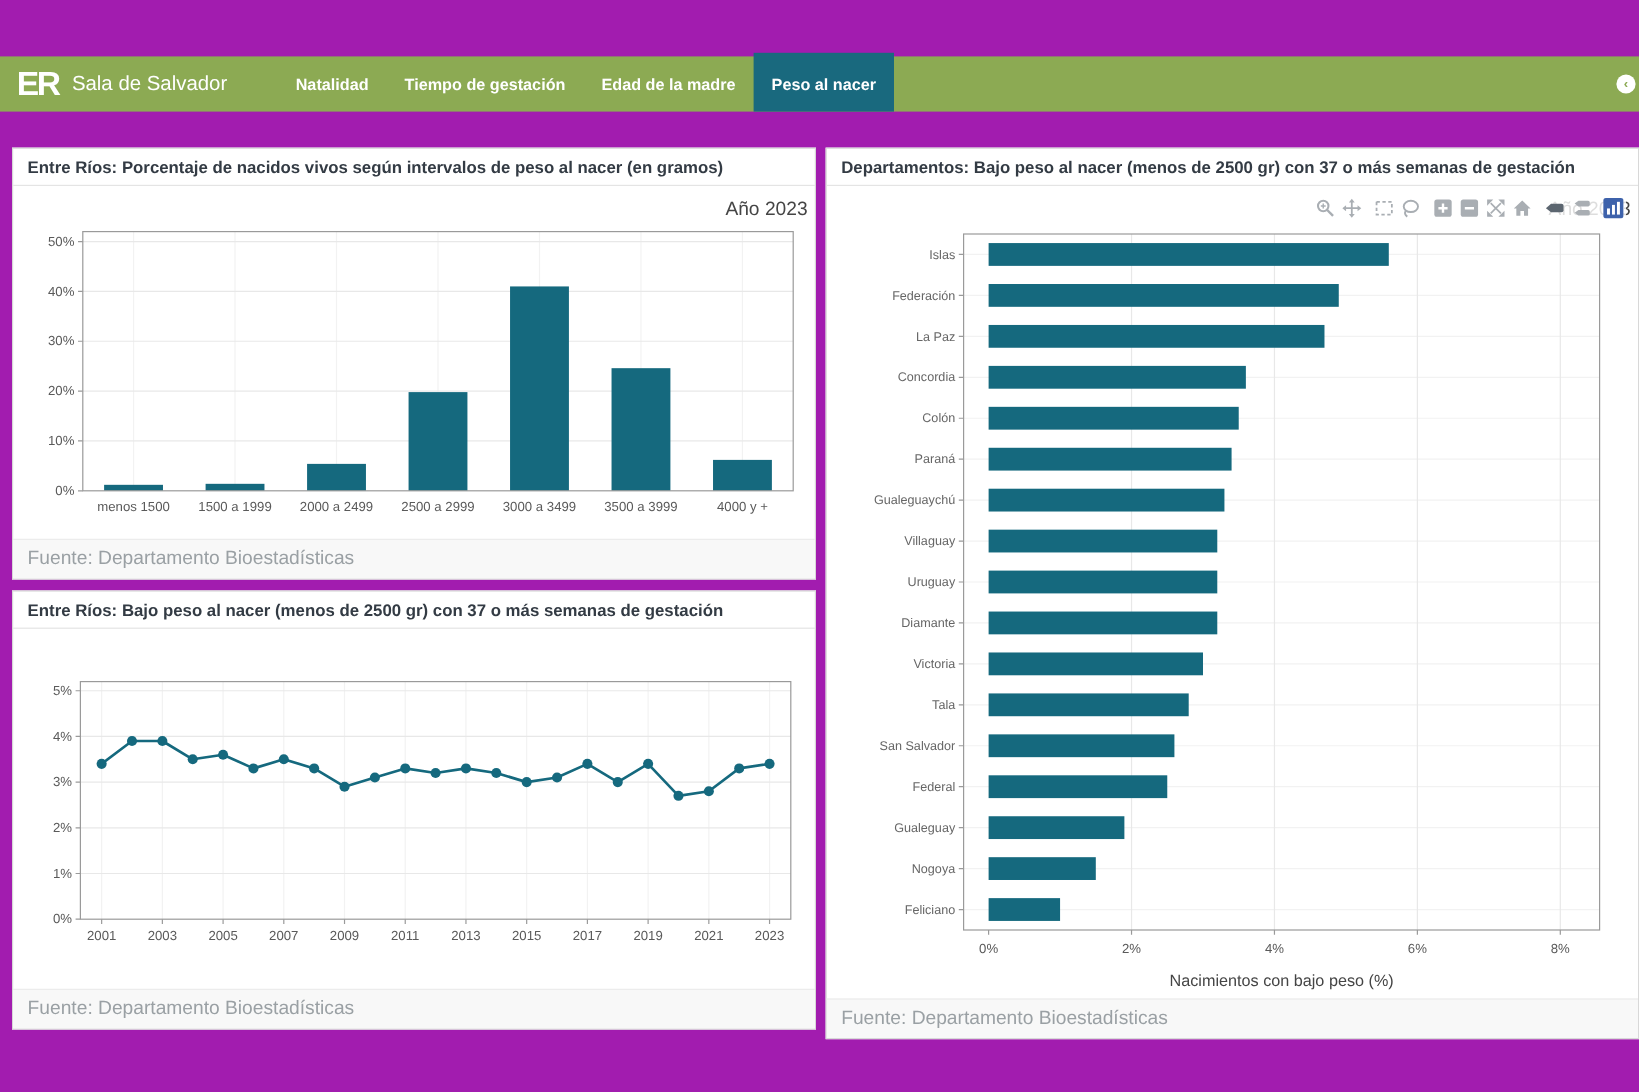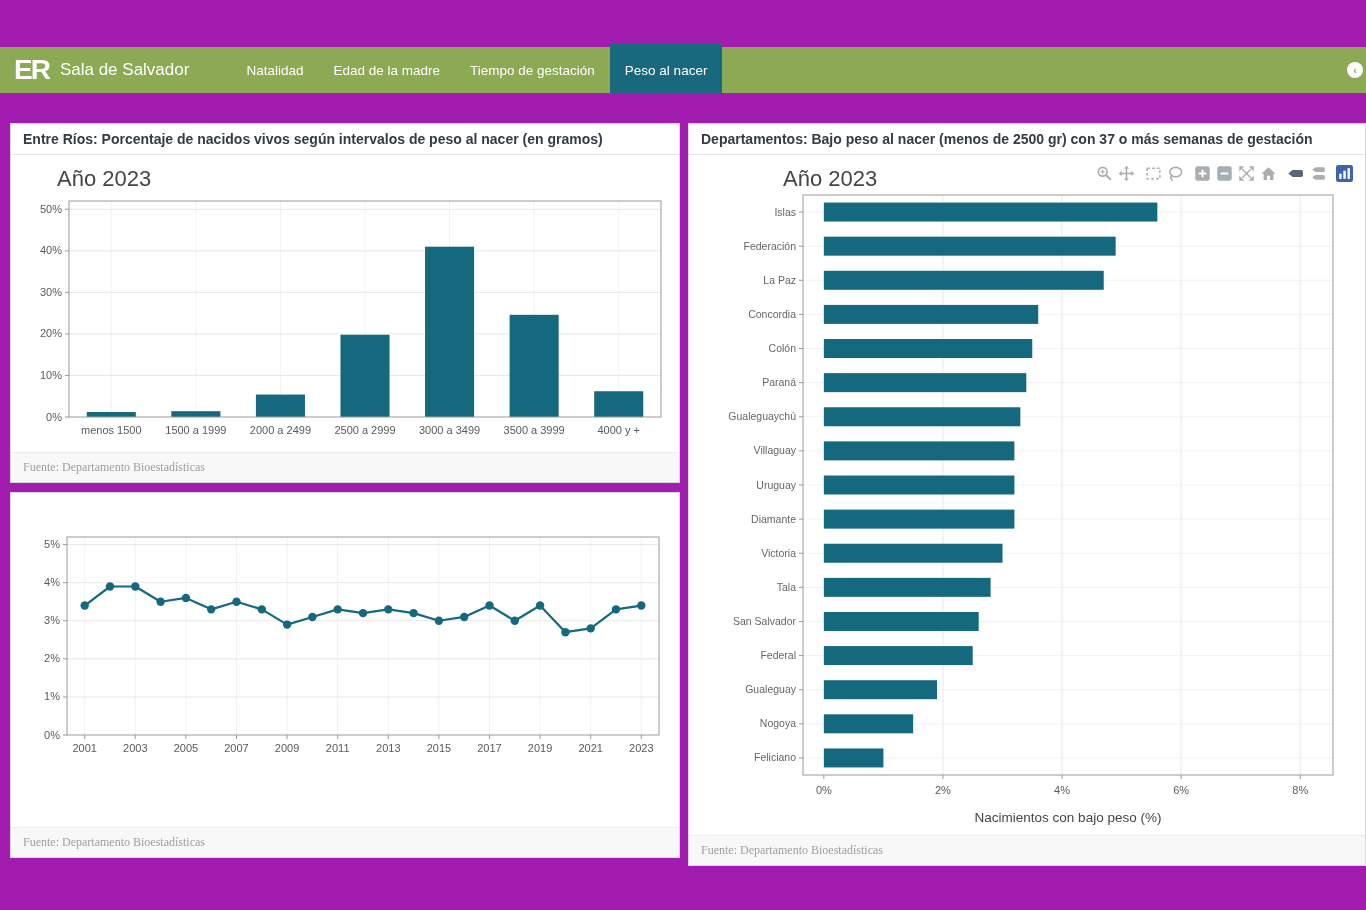--- a/index.html
+++ b/index.html
@@ -3,36 +3,36 @@
 <meta charset="utf-8">
 <style>
   html,body{margin:0;padding:0;background:#ffffff;font-family:"Liberation Sans",sans-serif;}
   .page{width:1366px;height:910px;position:relative;background:#a21caf;overflow:hidden;padding-left:10px;}
   
   .navbar{position:absolute;top:47px;left:0;right:0;height:46px;background:var(--nav-green,#8caa53);
           display:flex;align-items:stretch;}
   .brand{display:flex;align-items:center;gap:11px;padding:0 20px 0 14px;}
   .logo{font-size:28px;font-weight:800;color:#fff;letter-spacing:-2px;line-height:1;}
   .brand-title{font-size:17px;color:#fff;}
-  .nav{display:flex;align-items:stretch;margin-left:22px;}
+  .nav{display:flex;align-items:stretch;margin-left:22px;font-weight:bold;}
   .nav-item{display:flex;align-items:center;padding:0 15px;color:#fff;font-size:13.5px;cursor:pointer;}
   .nav-item.active{background:var(--active-teal,#19697e);margin-top:-3px;padding-top:3px;}
   .collapse-btn{margin-left:auto;margin-right:13px;align-self:center;width:16px;height:16px;border-radius:50%;
           background:#fff;color:var(--nav-green,#8caa53);border:none;display:flex;align-items:center;
           justify-content:center;font-size:11px;font-weight:700;padding:0;cursor:pointer;line-height:1;}
   
   .content{position:absolute;top:123px;left:10px;right:10px;display:flex;gap:8px;}
   .col-left{width:670px;flex:none;display:flex;flex-direction:column;gap:9px;}
   .col-right{flex:1;}
   .panel{background:#fff;border:1px solid #d8d8d8;display:flex;flex-direction:column;box-sizing:border-box;}
   .panel1{height:360px;}.panel2{height:366px;}.panel3{height:743px;}
   .panel-header{padding:7px 12px;font-size:14px;font-weight:700;color:#333b44;border-bottom:1px solid #e4e4e4;flex:none;}
   .panel-body{flex:1;padding:2px 6px;position:relative;min-height:0;}
-  .panel-footer{flex:none;padding:7px 12px;background:#f8f8f8;border-top:1px solid #ececec;color:#9aa0a4;font-size:12px;font-family:Liberation Serif, serif;}
-  .chart-title{font-size:22px;color:#454545;text-align:left;padding:9px 0 3px;}
+  .panel-footer{flex:none;padding:7px 12px;background:#f8f8f8;border-top:1px solid #ececec;color:#9aa0a4;font-size:16px;}
+  .chart-title{font-size:16px;color:#454545;text-align:right;padding:9px 0 3px;}
   .panel1 .chart-title{padding-left:40px;}
   .panel2 .panel-body{padding-top:36px;}
   .chart{display:flex;justify-content:center;}
   svg{font-family:inherit;display:block;}
   
   .chart-title-row{position:relative;height:34px;}
   .chart-title-row .chart-title{position:absolute;left:0;right:0;top:0;padding-left:88px;}
   .modebar{position:absolute;top:7px;right:4px;display:flex;align-items:center;background:rgba(255,255,255,.82);
            padding:1px 2px;z-index:2;}
   .mb-btn{width:17px;height:17px;color:#a9aeb3;display:inline-flex;cursor:pointer;margin-left:5px;}
@@ -45,22 +45,22 @@
 
 <div class="page">
 
   <header class="navbar">
     <div class="brand">
       <span class="logo">ER</span>
       <span class="brand-title">Sala de Salvador</span>
     </div>
     <nav class="nav" id="nav">
         <div class="nav-item">Natalidad</div>
+        <div class="nav-item">Tiempo de gestación</div>
         <div class="nav-item">Edad de la madre</div>
-        <div class="nav-item">Tiempo de gestación</div>
         <div class="nav-item active">Peso al nacer</div>
       </nav>
     <button class="collapse-btn">
       <span>‹</span>
     </button>
   </header>
 
   <main class="content">
 
     <div class="col-left">
@@ -110,20 +110,21 @@
                 <text x="428.57142857142856" y="239" text-anchor="middle" font-size="11" fill="#5a5a5a">3000 a 3499</text>
                 <text x="513.1428571428571" y="239" text-anchor="middle" font-size="11" fill="#5a5a5a">3500 a 3999</text>
                 <text x="597.7142857142857" y="239" text-anchor="middle" font-size="11" fill="#5a5a5a">4000 y +</text>
               </svg>
             </div>
         </div>
         <div class="panel-footer">Fuente: Departamento Bioestadísticas</div>
       </section>
 
       <section class="panel panel2">
+        <div class="panel-header">Entre Ríos: Bajo peso al nacer (menos de 2500 gr) con 37 o más semanas de gestación</div>
         <div class="panel-body">
           <div class="chart" id="chart-trend">
               <svg width="648" height="240" viewBox="0 0 648 240">
                 <line x1="63.70940170940279" y1="8" x2="63.70940170940279" y2="206" stroke="#f2f2f2" stroke-width="1"></line>
                 <line x1="114.30769230769319" y1="8" x2="114.30769230769319" y2="206" stroke="#f2f2f2" stroke-width="1"></line>
                 <line x1="164.9059829059836" y1="8" x2="164.9059829059836" y2="206" stroke="#f2f2f2" stroke-width="1"></line>
                 <line x1="215.50427350427398" y1="8" x2="215.50427350427398" y2="206" stroke="#f2f2f2" stroke-width="1"></line>
                 <line x1="266.10256410256443" y1="8" x2="266.10256410256443" y2="206" stroke="#f2f2f2" stroke-width="1"></line>
                 <line x1="316.7008547008548" y1="8" x2="316.7008547008548" y2="206" stroke="#f2f2f2" stroke-width="1"></line>
                 <line x1="367.2991452991452" y1="8" x2="367.2991452991452" y2="206" stroke="#f2f2f2" stroke-width="1"></line>

